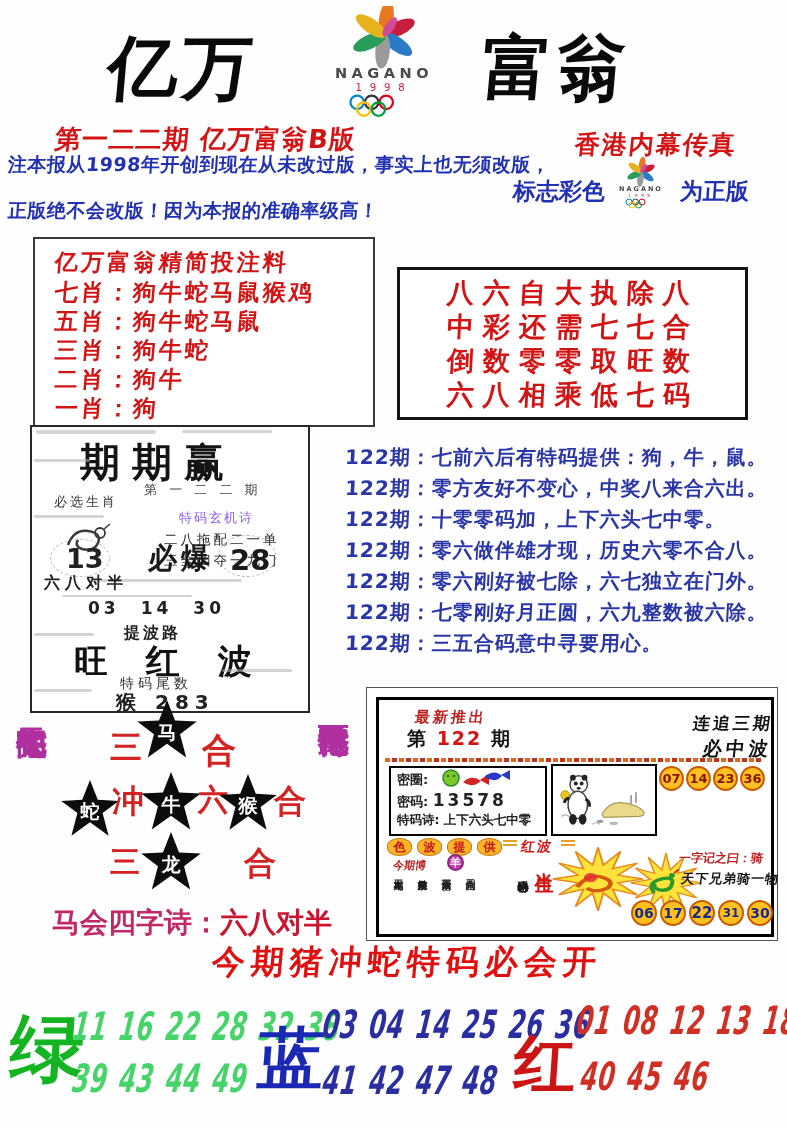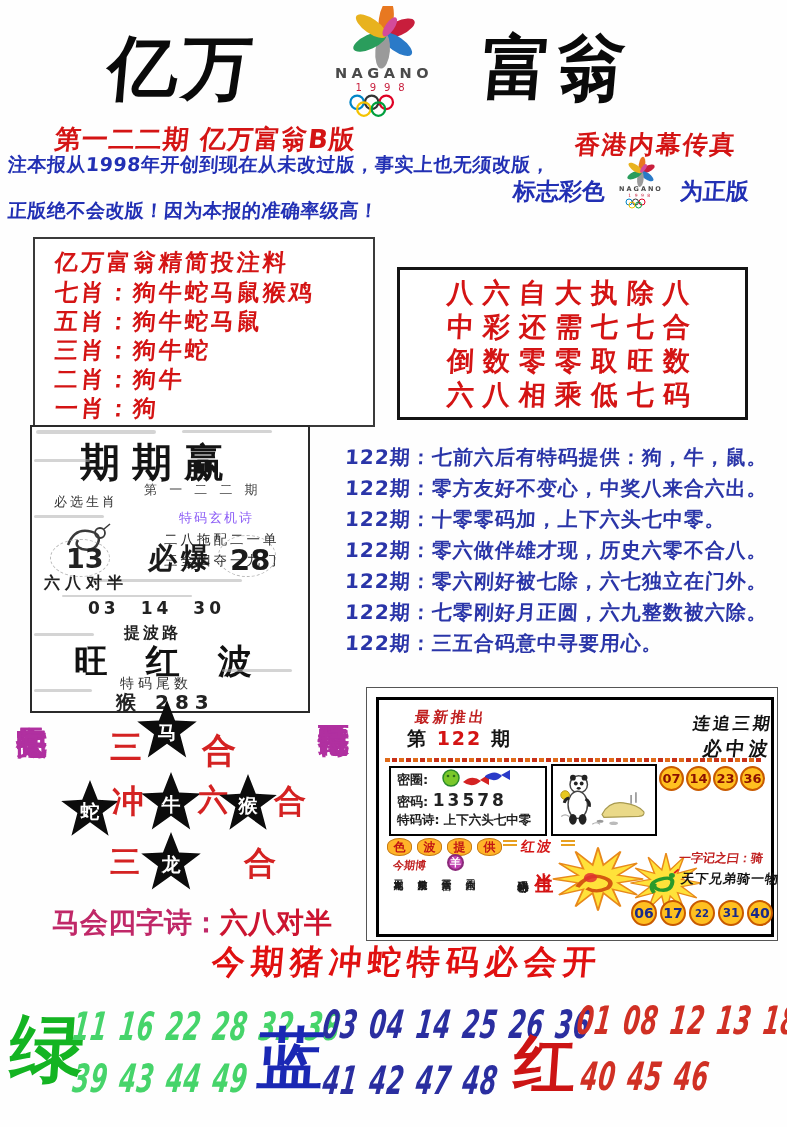--- a/index.html
+++ b/index.html
@@ -287,23 +287,23 @@
       <circle cx="58" cy="38" r="4" fill="#2a9a2a"></circle>
       <path d="M61 34 l6 -6" stroke="#e02020" stroke-width="2.5"></path>
     </svg>
 
     <div class="pi" style="left:300px;top:150px;font-size:12px;font-weight:bold;color:#c02020;transform:skewX(-8deg)">一字记之曰：骑</div>
     <div class="pi" style="left:302px;top:170px;font-size:13px;font-weight:bold;color:#141414;letter-spacing:1px;transform:skewX(-8deg)">天下兄弟骑一物</div>
 
     <div class="circ-row" style="left:252px;top:200px;gap:3px">
       <span class="num-circle" style="width:26px;height:26px;font-size:14px;color:#1a2a8a">06</span>
       <span class="num-circle" style="width:26px;height:26px;font-size:14px;color:#1a2a8a">17</span>
-      <span class="num-circle" style="width:26px;height:26px;font-size:10px;color:#1a2a8a">22</span>
+      <span class="num-circle" style="width:26px;height:26px;font-size:15px;color:#1a2a8a">22</span>
       <span class="num-circle" style="width:26px;height:26px;font-size:12px;color:#1a2a8a">31</span>
-      <span class="num-circle" style="width:26px;height:26px;font-size:14px;color:#1a2a8a">40</span>
+      <span class="num-circle" style="width:26px;height:26px;font-size:14px;color:#1a2a8a">30</span>
     </div>
   </div>
 
   <div class="wave-big" style="left:10px;top:1000px;font-size:74px;color:#14b422">绿</div>
   <div class="wave-nums" style="left:76px;top:1004px;color:#46d46a">11 16 22 28 32 38</div>
   <div class="wave-nums" style="left:76px;top:1056px;color:#46d46a">39 43 44 49</div>
 
   <div class="wave-big" style="left:258px;top:1014px;font-size:66px;color:#1a28b4">蓝</div>
   <div class="wave-nums" style="left:326px;top:1002px;color:#2a2ea0">03 04 14 25 26 36</div>
   <div class="wave-nums" style="left:326px;top:1058px;color:#2a2ea0">41 42 47 48</div>

